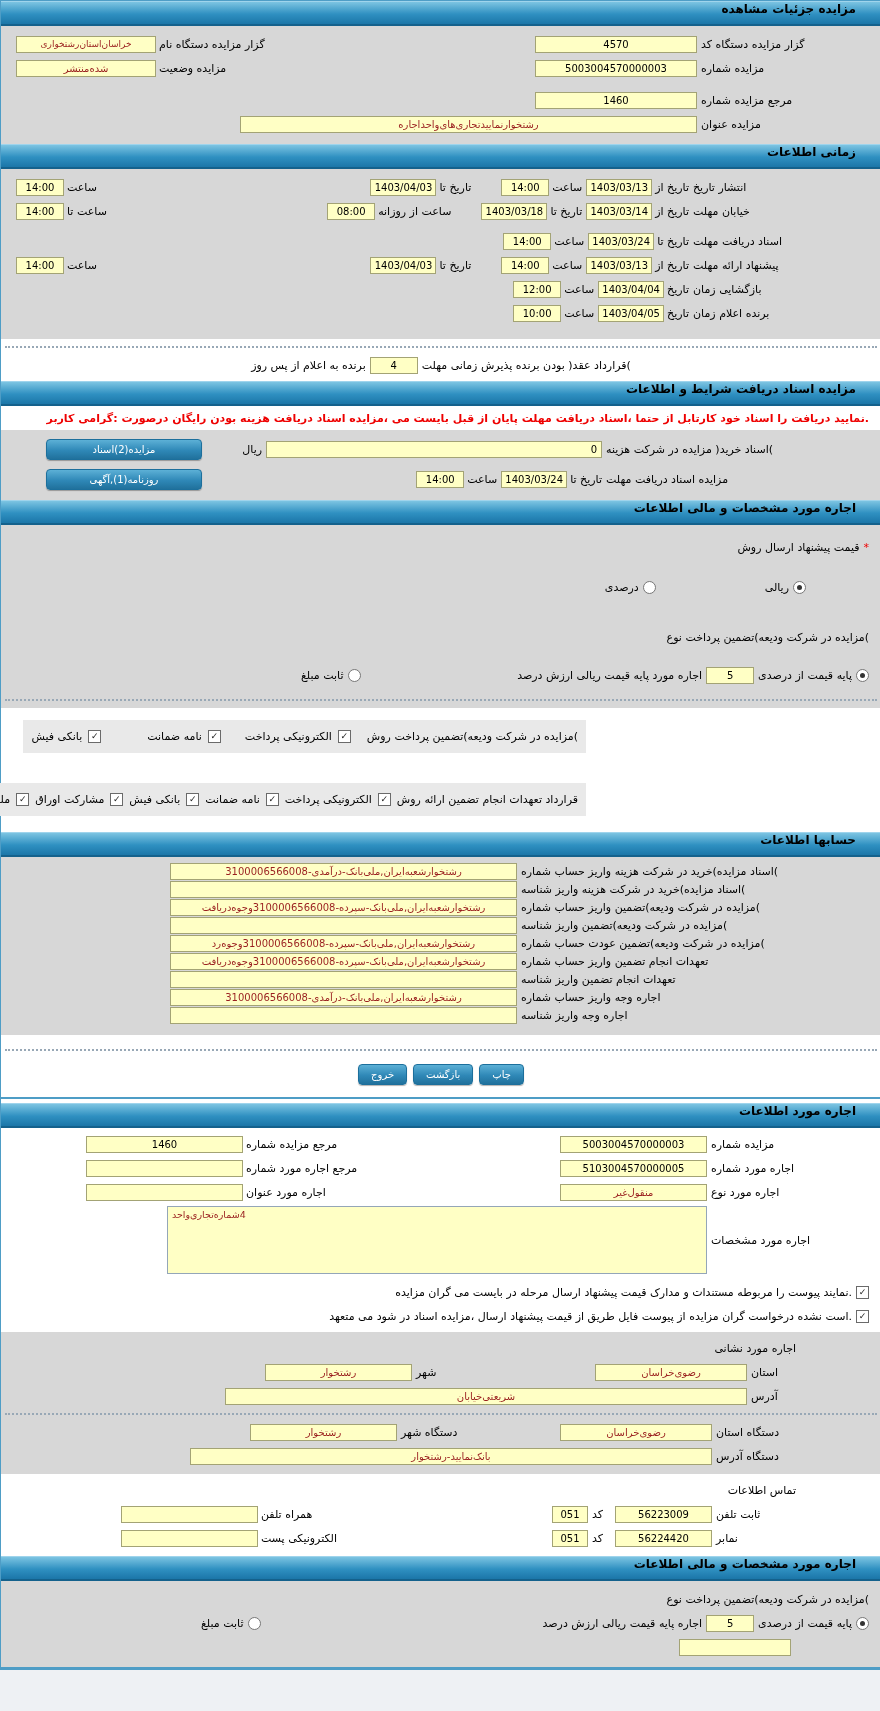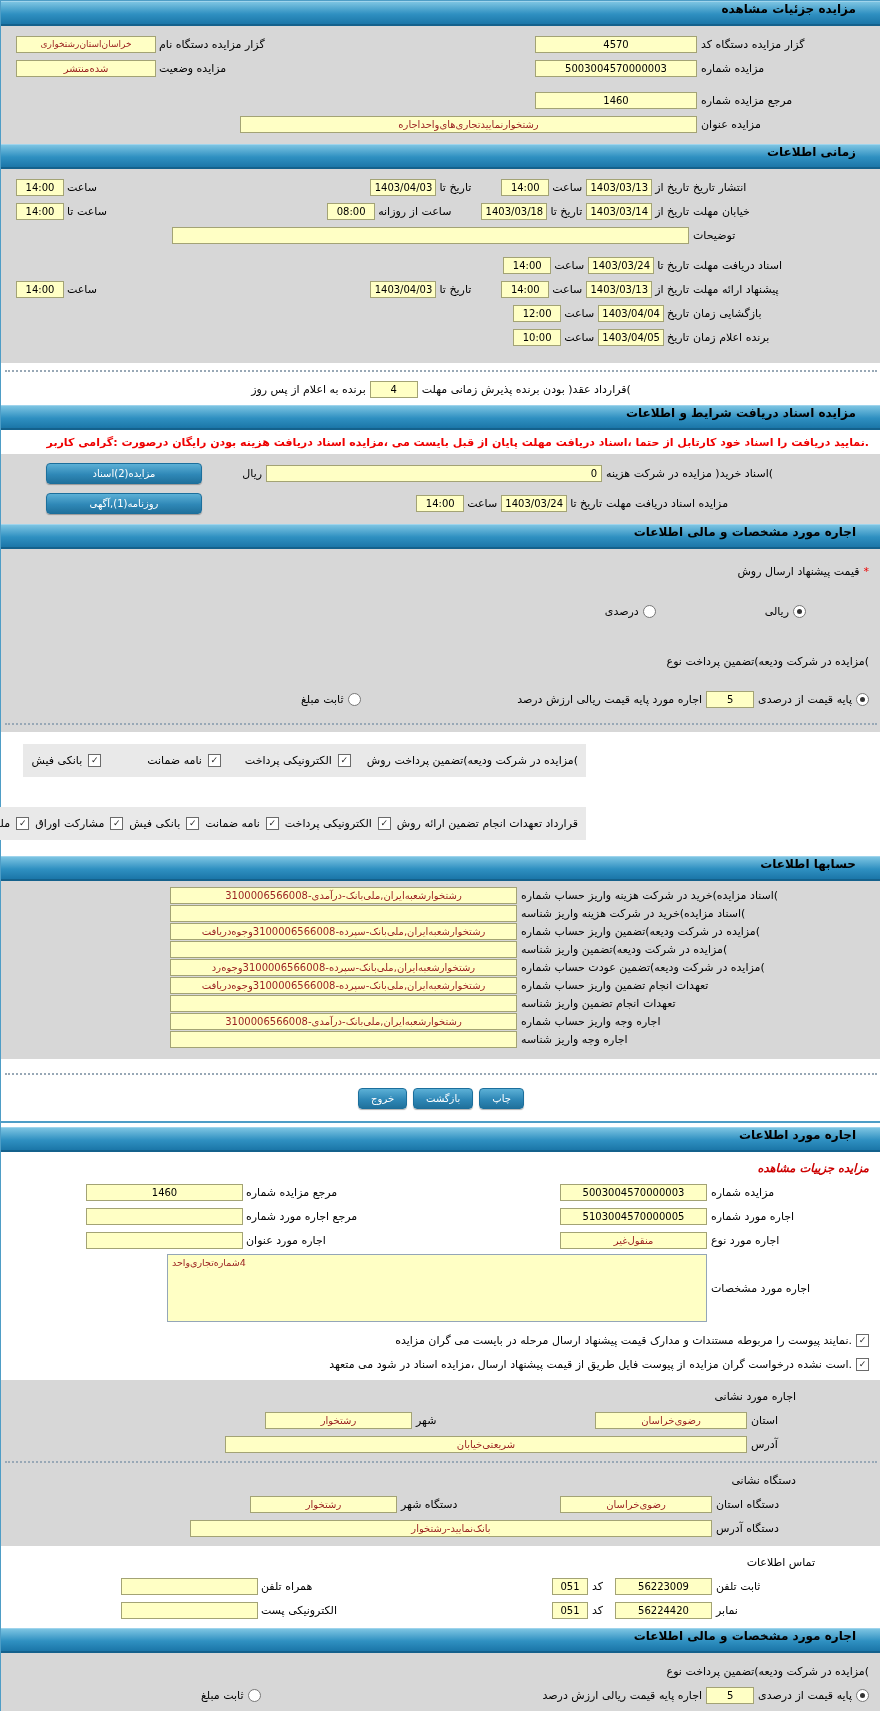--- a/index.html
+++ b/index.html
@@ -159,28 +159,20 @@
               <bdi dir="ltr">08:00</bdi>
             </span>
           </span>
         <span class="g pushL">
             <span class="t"><bdi dir="ltr">تا</bdi> <bdi dir="ltr">ساعت</bdi></span>
             <span class="inp" style="width:46px">
               <bdi dir="ltr">14:00</bdi>
             </span>
           </span>
       </div>
-      <div class="r">
-        <span class="lb" style="width:118px">
-            <span class="t"><bdi dir="ltr">توضیحات</bdi></span>
-          </span>
-        <span class="inp" style="width:515px">
-            <bdi dir="ltr"></bdi>
-          </span>
-      </div>
       <div class="r" style="margin-top:6px">
         <span class="lb" style="width:118px">
             <span class="t"><bdi dir="ltr">مهلت</bdi> <bdi dir="ltr">دریافت</bdi> <bdi dir="ltr">اسناد</bdi></span>
           </span>
         <span class="g">
             <span class="t"><bdi dir="ltr">تا</bdi> <bdi dir="ltr">تاریخ</bdi></span>
             <span class="inp" style="width:64px">
               <bdi dir="ltr">1403/03/24</bdi>
             </span>
           </span>
@@ -515,23 +507,20 @@
       </div>
     </div>
   </div>
 
   <div class="panel" style="margin-top:4px">
     <div class="hdr">
       <span class="t"><bdi dir="ltr">اطلاعات</bdi> <bdi dir="ltr">مورد</bdi> <bdi dir="ltr">اجاره</bdi></span>
     </div>
 
     <div class="band-w" style="padding-top:4px">
-      <div class="r" style="padding-right:12px">
-        <span class="t link"><bdi dir="ltr">مشاهده</bdi> <bdi dir="ltr">جزییات</bdi> <bdi dir="ltr">مزایده</bdi></span>
-      </div>
       <div class="r" style="padding-left:85px">
         <span class="lb" style="width:100px">
             <span class="t"><bdi dir="ltr">شماره</bdi> <bdi dir="ltr">مزایده</bdi></span>
           </span>
         <span class="inp" style="width:145px">
             <bdi dir="ltr">5003004570000003</bdi>
           </span>
         <span class="g pushL">
           <span class="lb">
               <span class="t"><bdi dir="ltr">شماره</bdi> <bdi dir="ltr">مزایده</bdi> <bdi dir="ltr">مرجع</bdi></span>
@@ -621,23 +610,20 @@
       <div class="r">
         <span class="lb" style="width:60px">
             <span class="t"><bdi dir="ltr">آدرس</bdi></span>
           </span>
         <span class="inp red" style="width:520px">
             <bdi dir="ltr">خیابان</bdi> 
             <bdi dir="ltr">شریعتی</bdi>
           </span>
       </div>
       <div class="dotted"></div>
-      <div class="r" style="padding-right:85px">
-        <span class="t"><bdi dir="ltr">نشانی</bdi> <bdi dir="ltr">دستگاه</bdi></span>
-      </div>
       <div class="r">
         <span class="lb" style="width:95px">
             <span class="t"><bdi dir="ltr">استان</bdi> <bdi dir="ltr">دستگاه</bdi></span>
           </span>
         <span class="inp red" style="width:150px">
             <bdi dir="ltr">خراسان</bdi> 
             <bdi dir="ltr">رضوی</bdi>
           </span>
         <span class="lb" style="width:80px;margin-right:75px">
             <span class="t"><bdi dir="ltr">شهر</bdi> <bdi dir="ltr">دستگاه</bdi></span>
@@ -653,21 +639,21 @@
         <span class="inp red" style="width:520px">
             <bdi dir="ltr">رشتخوار</bdi> 
             <bdi dir="ltr">-</bdi> 
             <bdi dir="ltr">نمایید</bdi> 
             <bdi dir="ltr">بانک</bdi>
           </span>
       </div>
     </div>
 
     <div class="band-w" style="padding:4px 0 6px 0">
-      <div class="r" style="padding-right:66px">
+      <div class="r" style="padding-right:85px">
         <span class="t"><bdi dir="ltr">اطلاعات</bdi> <bdi dir="ltr">تماس</bdi></span>
       </div>
       <div class="r" style="padding-left:120px">
         <span class="lb" style="width:95px">
             <span class="t"><bdi dir="ltr">تلفن</bdi> <bdi dir="ltr">ثابت</bdi></span>
           </span>
         <span class="inp" style="width:95px">
             <bdi dir="ltr">56223009</bdi>
           </span>
         <span class="t" style="margin-right:8px"><bdi dir="ltr">کد</bdi></span>

